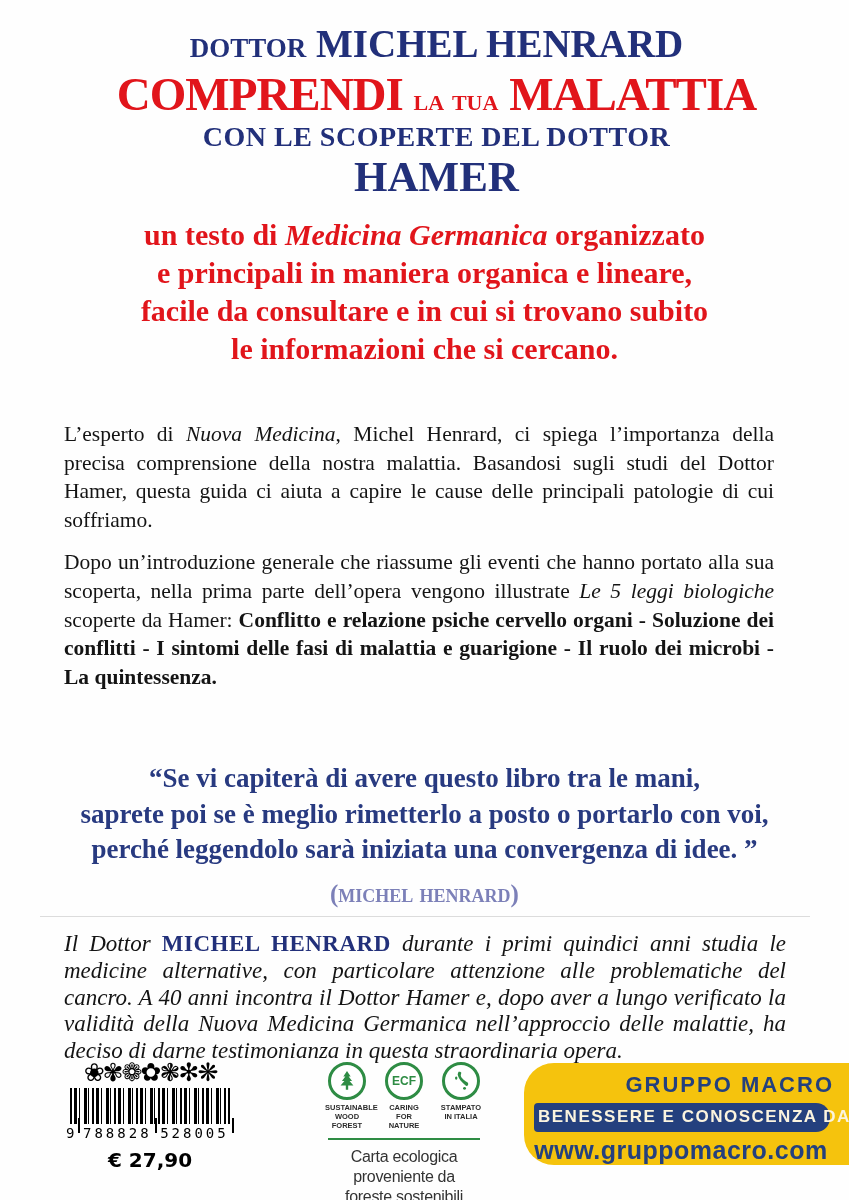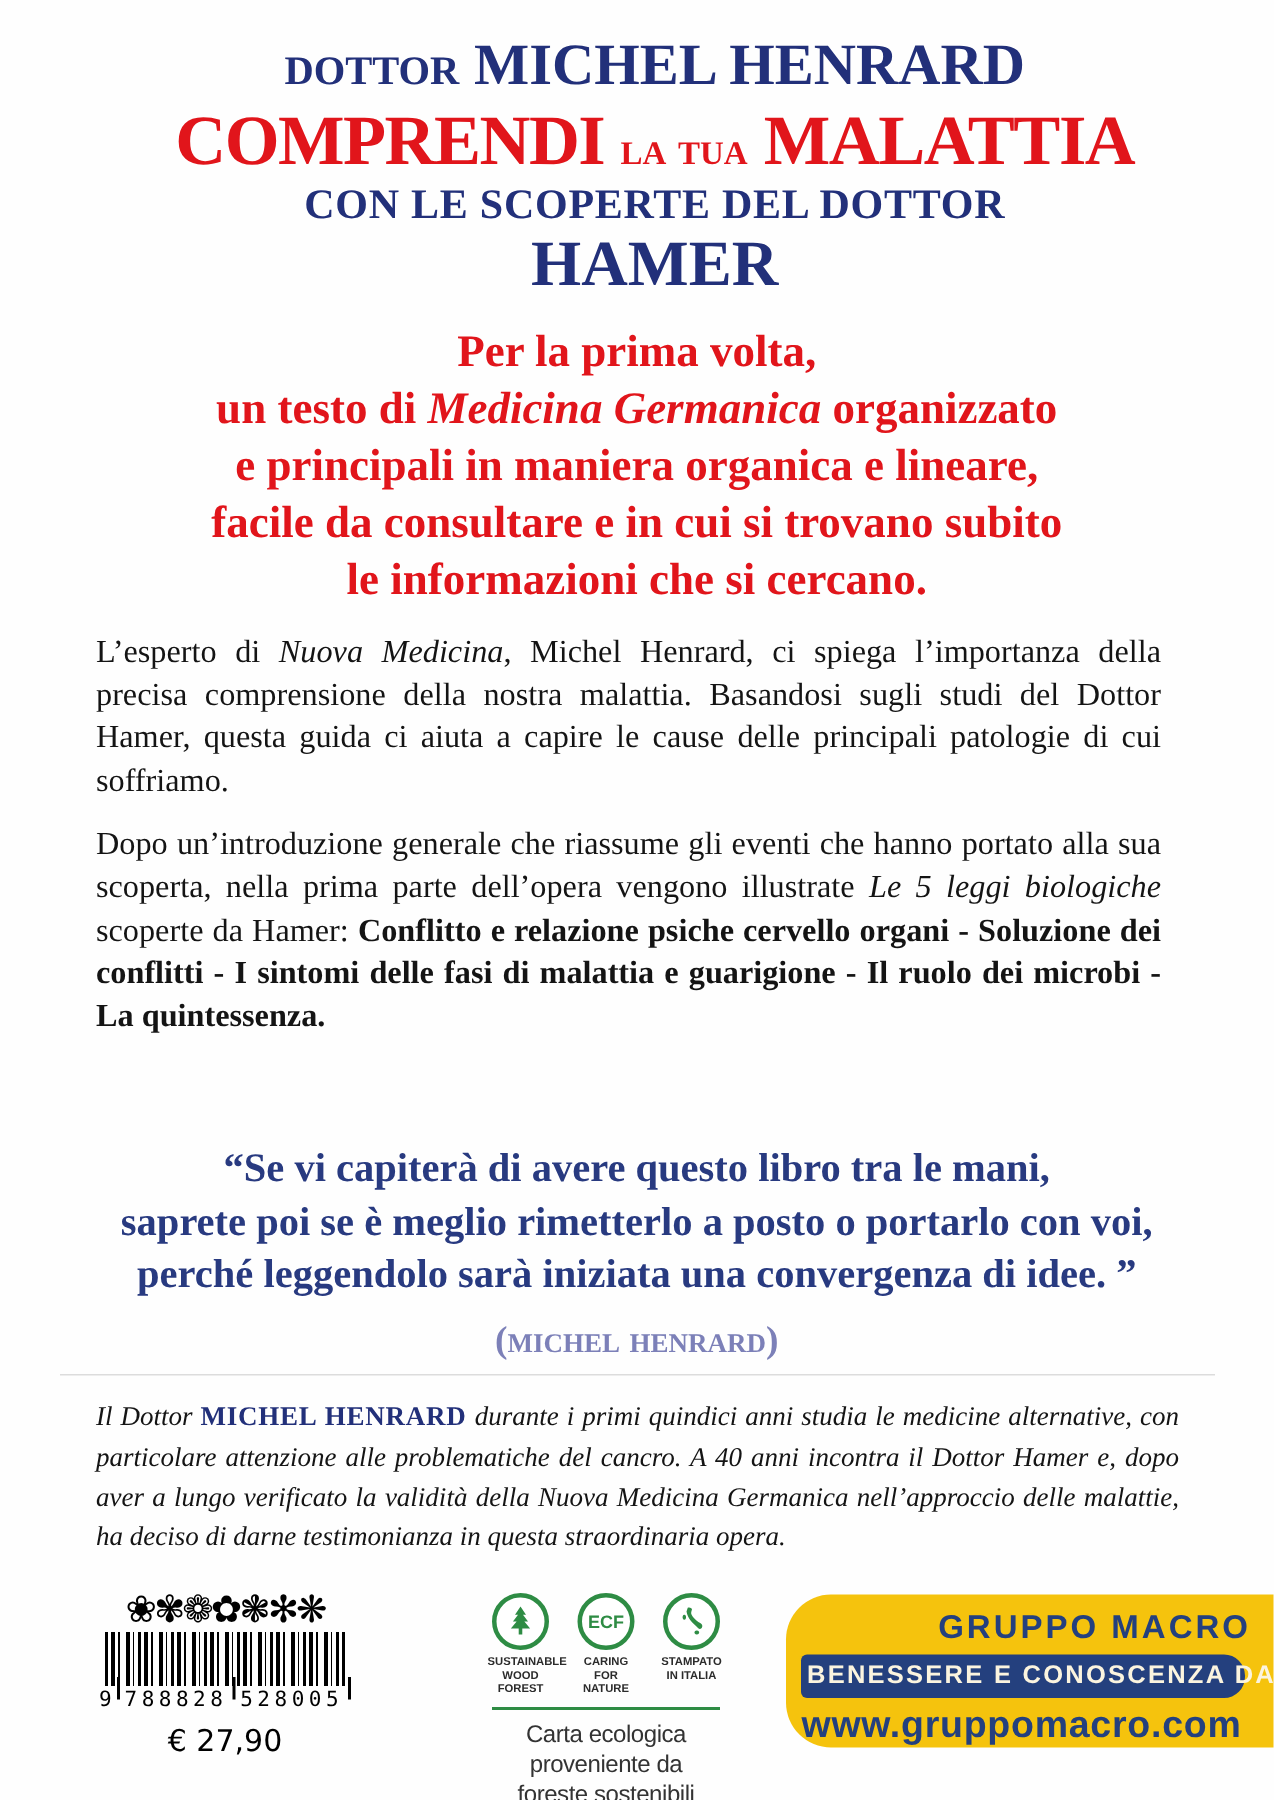--- a/index.html
+++ b/index.html
@@ -31,38 +31,38 @@
   .bodytext .bd{font-weight:bold;}
   
   .quote{position:absolute;top:761px;left:0;width:849px;text-align:center;
     color:#283A80;font-weight:bold;font-size:27px;line-height:35.5px;font-family:Liberation Serif, serif;}
   .attribution{margin-top:8px;color:#7C80B8;font-weight:bold;font-size:25px;
     font-variant:small-caps;text-transform:lowercase;}
   
   .rule{position:absolute;top:916px;left:40px;width:770px;height:1px;background:#dcdcdc;}
   
   .bio{position:absolute;top:931px;left:64px;width:722px;
-    font-size:18px;line-height:26.8px;text-align:justify;font-style:italic;color:#141414;}
+    font-size:23px;line-height:26.8px;text-align:justify;font-style:italic;color:#141414;}
   .bio .name{font-style:normal;font-weight:bold;color:#22307A;letter-spacing:0.5px;}
   
   .barcode-block{position:absolute;left:64px;top:1058px;width:172px;text-align:center;}
   .flowers{font-family:"DejaVu Sans", sans-serif;font-size:25px;letter-spacing:-2px;
     color:#000;line-height:30px;white-space:nowrap;}
   .bars{height:36px;margin:0 6px;background:repeating-linear-gradient(90deg,
     #000 0 2px,#fff 2px 4px,
     #000 4px 7px,#fff 7px 9px,
     #000 9px 10px,#fff 10px 14px,
     #000 14px 17px,#fff 17px 18.5px,
     #000 18.5px 19.5px,#fff 19.5px 22px);}
   .digits{display:flex;align-items:flex-start;justify-content:space-between;
     padding:0 2px;margin-top:1px;
     font-family:"DejaVu Sans Mono", monospace;font-size:14px;color:#000;}
   .digits .guard{width:2px;height:15px;background:#000;margin-top:-7px;}
   .digits .grp{letter-spacing:3px;}
-  .price{margin-top:7px;font-family:"DejaVu Sans", sans-serif;font-weight:normal;font-size:20px;color:#000;}
+  .price{margin-top:7px;font-family:"DejaVu Sans", sans-serif;font-weight:bold;font-size:20px;color:#000;}
   
   .eco-block{position:absolute;left:316px;top:1062px;width:176px;text-align:center;
     font-family:"Liberation Sans", sans-serif;}
   .eco-row{display:flex;justify-content:center;gap:13px;}
   .eco-badge{width:44px;}
   .eco-circle{width:32px;height:32px;border:3px solid #2E8C44;border-radius:50%;
     margin:0 auto;display:flex;align-items:center;justify-content:center;background:#fff;}
   .ecf-text{color:#2E8C44;font-weight:bold;font-size:12px;letter-spacing:0;}
   .eco-label{margin-top:3px;font-size:7.5px;font-weight:bold;color:#2b2b2b;line-height:9px;letter-spacing:0;}
   .eco-line{width:152px;height:2px;background:#2E8C44;margin:8px auto 7px auto;}
@@ -85,21 +85,20 @@
 <div class="page">
 
   <div class="header">
     <div class="author-line"><span class="author-prefix">Dottor</span> <span>MICHEL HENRARD</span></div>
     <div class="title-line1"><span>COMPRENDI</span> <span class="title-small">la tua</span> <span>MALATTIA</span></div>
     <div class="title-line2">CON LE SCOPERTE DEL DOTTOR</div>
     <div class="title-line3">HAMER</div>
   </div>
 
   <div class="intro">
-    <div>Per la prima volta,</div>
     <div><span>un testo di </span><span class="it">Medicina Germanica</span><span> organizzato</span></div>
     <div>e principali in maniera organica e lineare,</div>
     <div>facile da consultare e in cui si trovano subito</div>
     <div>le informazioni che si cercano.</div>
   </div>
 
   <div class="bodytext">
     <p><span>L’esperto di </span><span class="it">Nuova Medicina</span><span>, Michel Henrard, ci spiega l’importanza della precisa comprensione della nostra malattia. Basandosi sugli studi del Dottor Hamer, questa guida ci aiuta a capire le cause delle principali patologie di cui soffriamo.</span></p>
     <p><span>Dopo un’introduzione generale che riassume gli eventi che hanno portato alla sua scoperta, nella prima parte dell’opera vengono illustrate </span><span class="it">Le 5 leggi biologiche</span><span> scoperte da Hamer: </span><span class="bd">Conflitto e relazione psiche cervello organi - Soluzione dei conflitti - I sintomi delle fasi di malattia e guarigione - Il ruolo dei microbi - La quintessenza.</span></p>
   </div>

